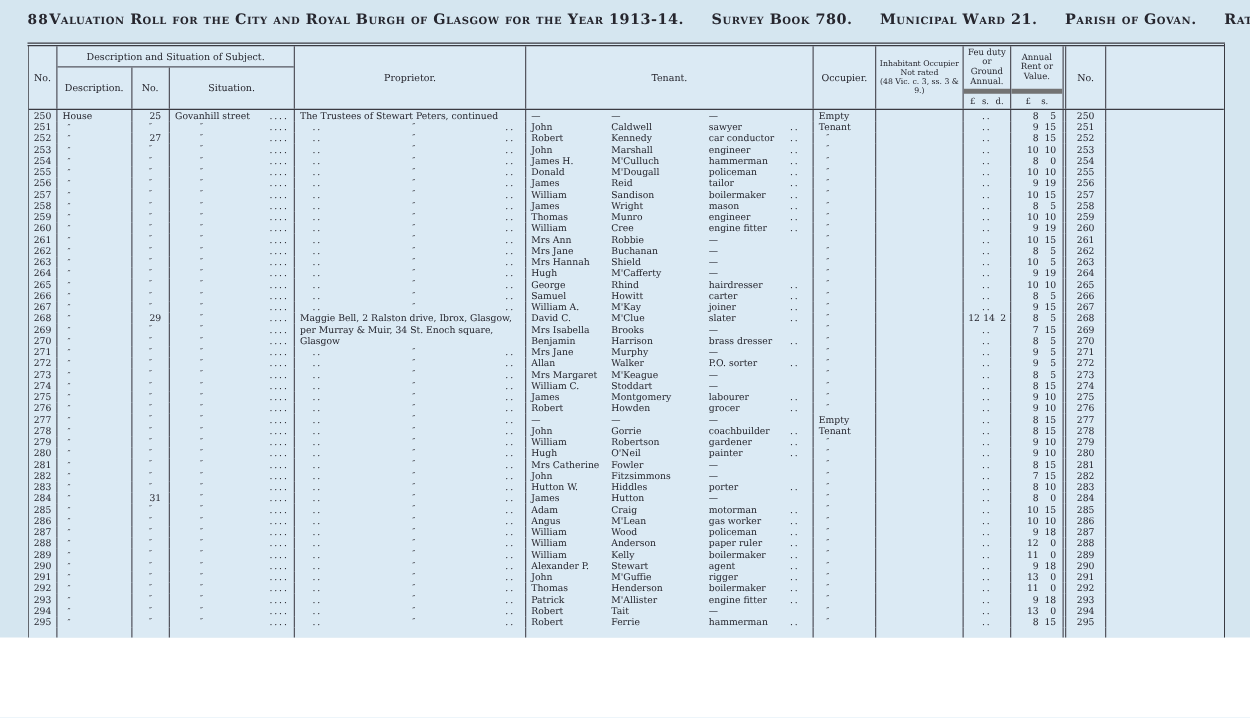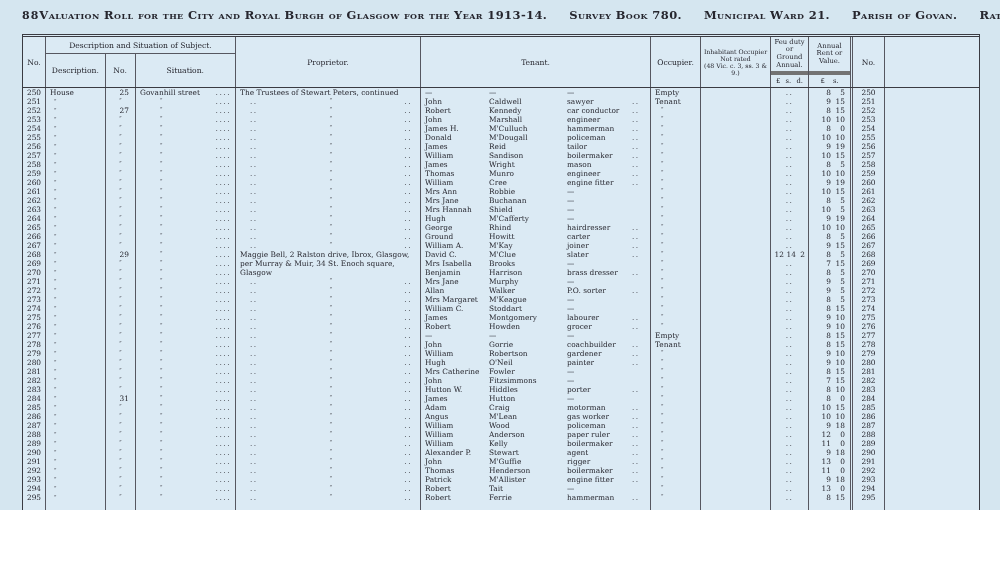--- a/index.html
+++ b/index.html
@@ -621,21 +621,21 @@
             <span class="ditto sit-d" style="flex: 1 1 0%;">″</span>
             <span class="dots">..</span>
             <span class="dots mr4">..</span>
           </div>
           <div class="cell c5 flex spread">
             <span class="dots">..</span>
             <span class="ditto">″</span>
             <span class="dots">..</span>
           </div>
           <div class="cell c6 flex">
-            <span class="tfn">Ground</span>
+            <span class="tfn">Samuel</span>
             <span class="tsn">Howitt</span>
             <span class="toc">carter</span>
             <span class="dots tdots">..</span>
           </div>
           <div class="cell c7 ditto ind10">″</div>
           <div class="cell c8"></div>
           <div class="cell c9 flex">
             <span class="dots feud">..</span>
           </div>
           <div class="cell c10 flex">

